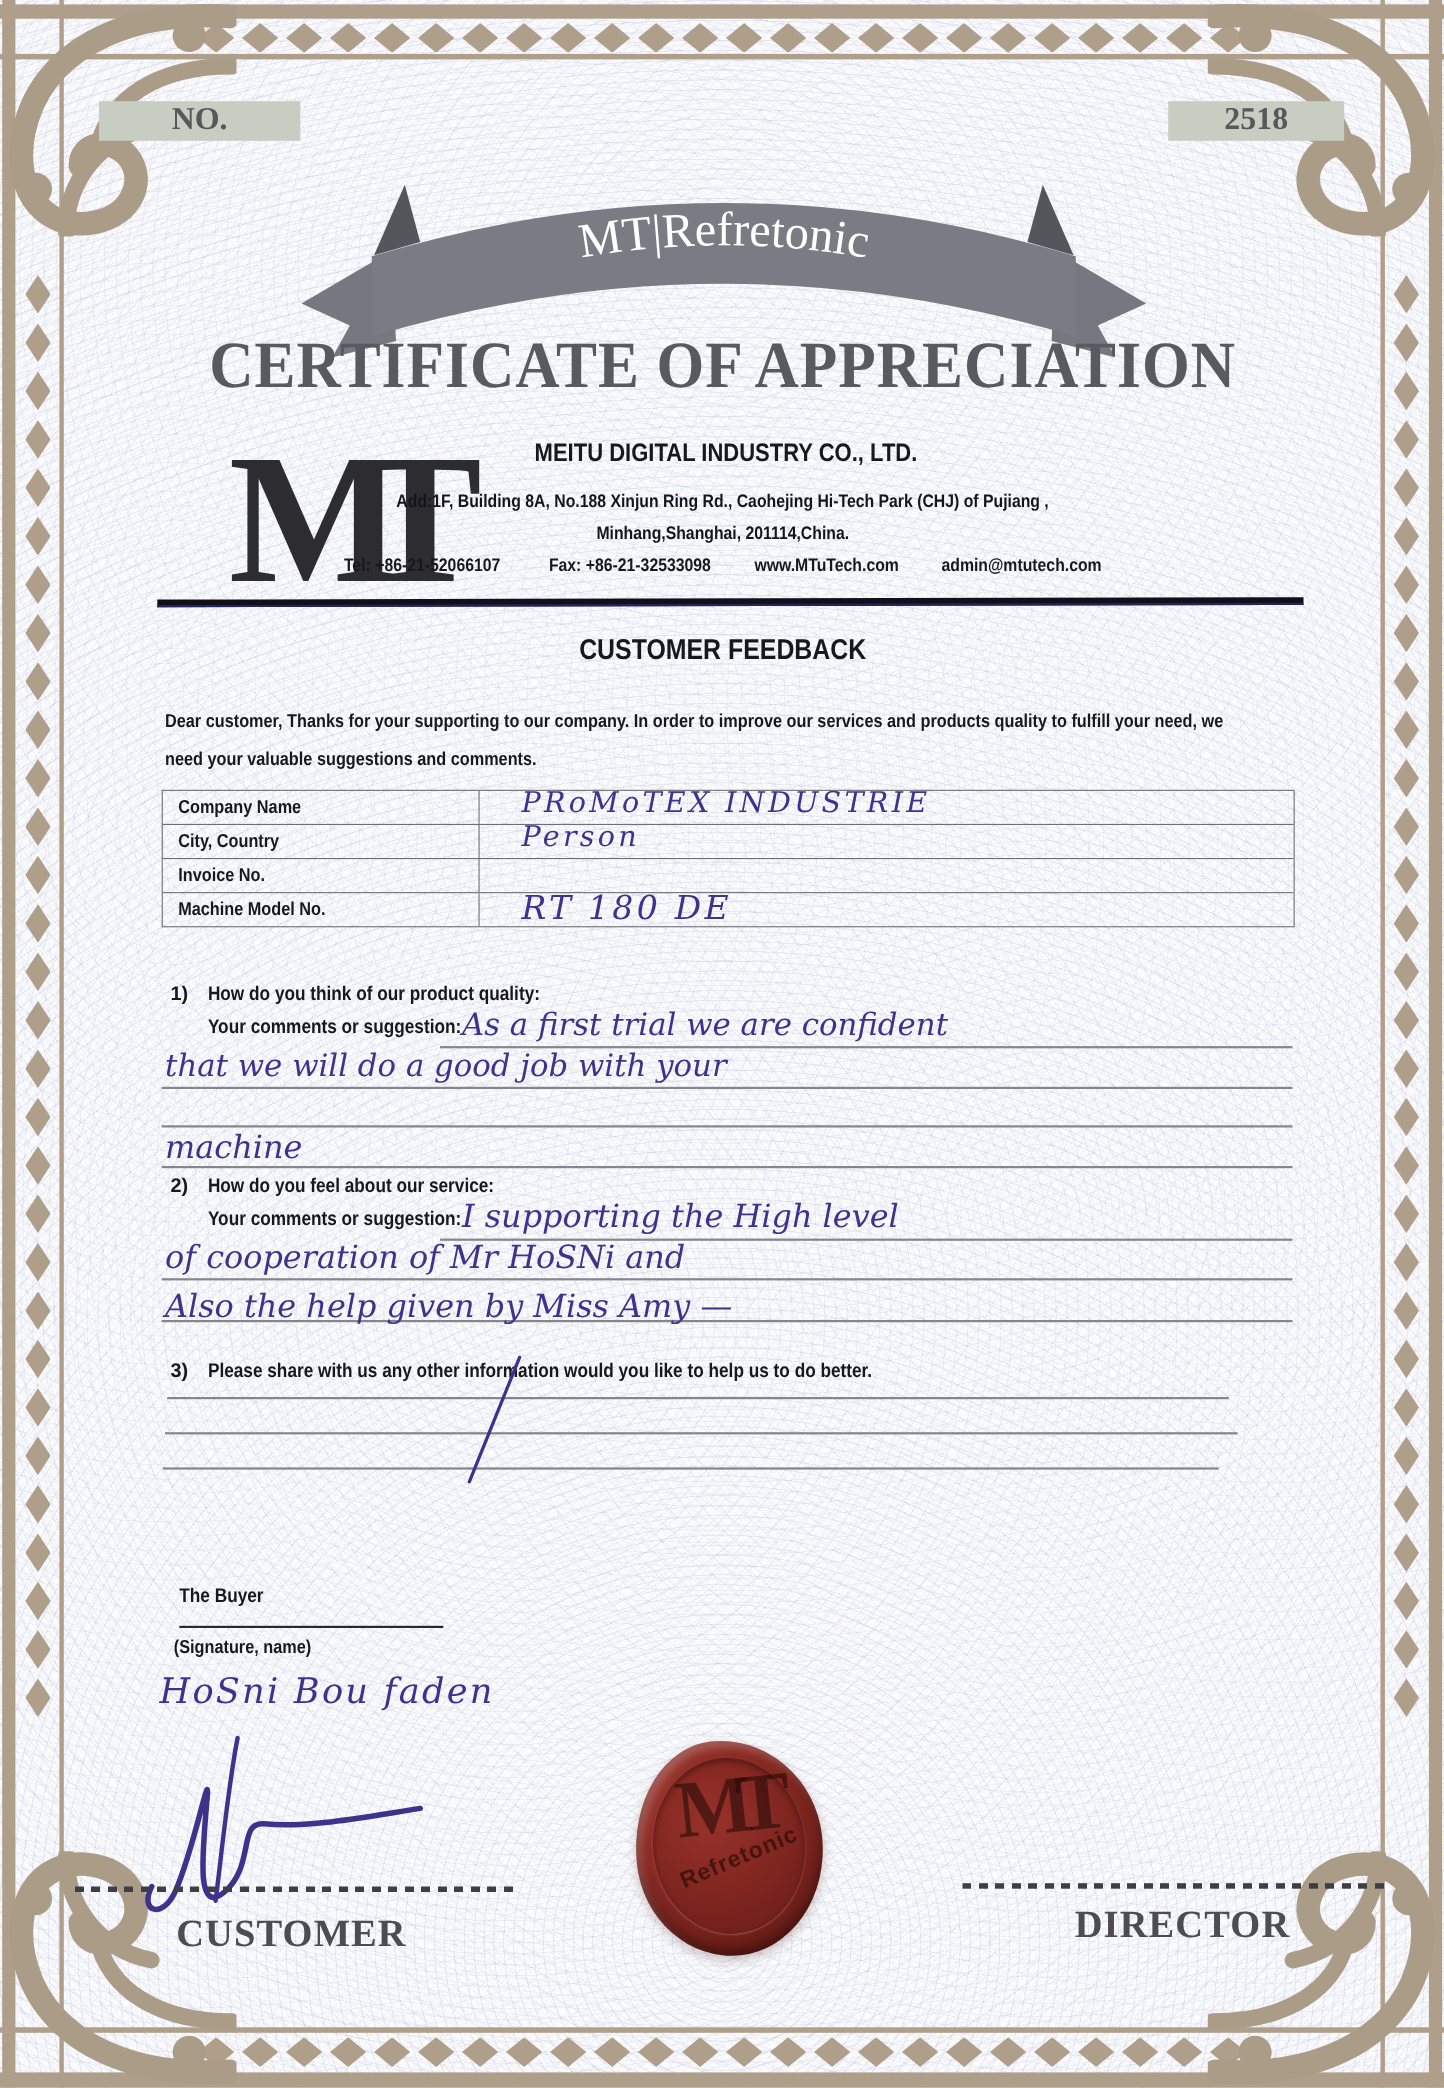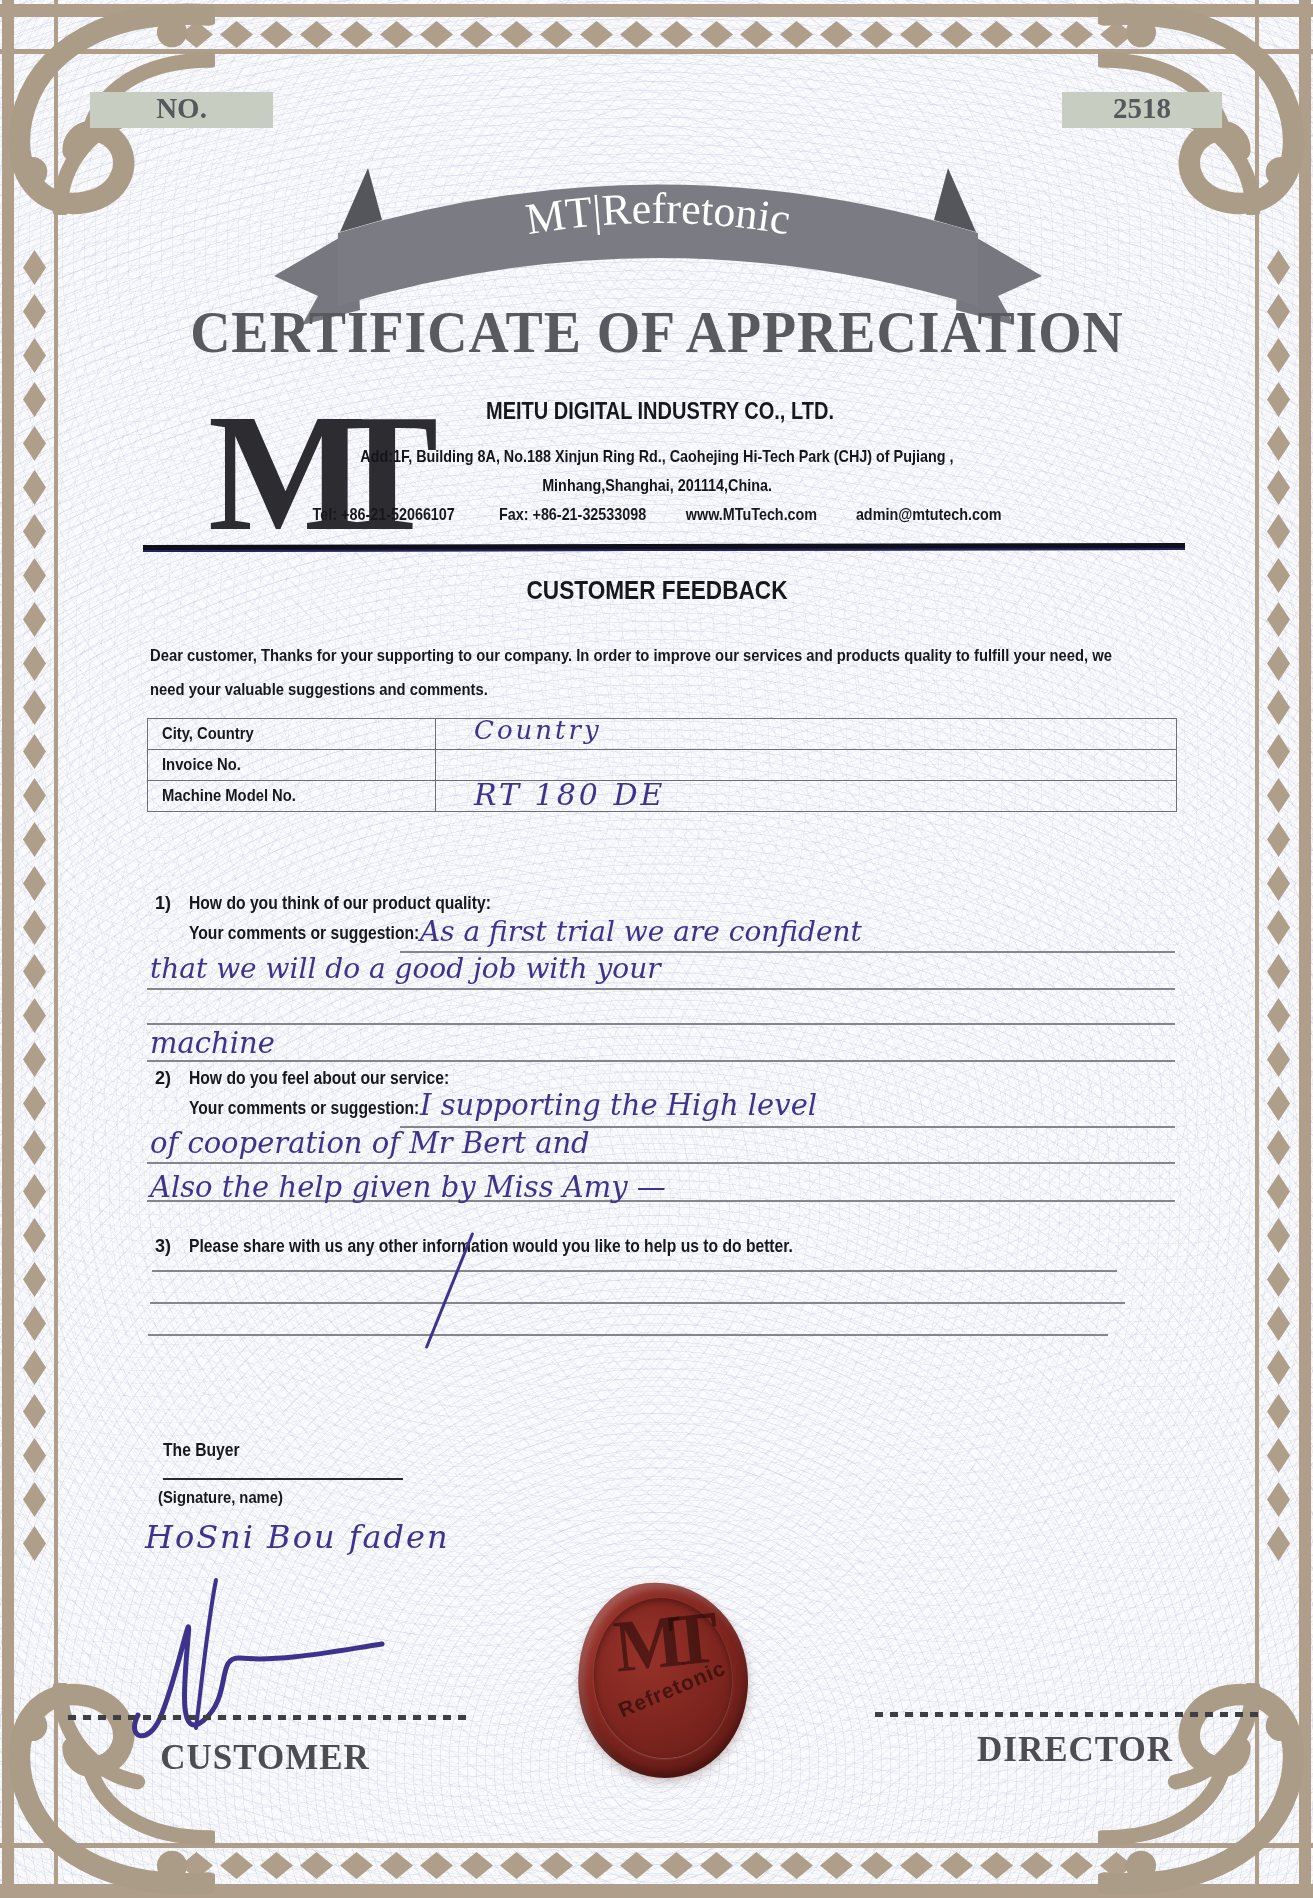--- a/index.html
+++ b/index.html
@@ -289,24 +289,32 @@
 
   <div class="abs sep"></div>
 
   <div class="abs cf"><span class="condc blk">CUSTOMER FEEDBACK</span></div>
   <div class="abs intro" style="top:646px;"><span class="cond blk" style="font-weight:600;">Dear customer, Thanks for your supporting to our company. In order to improve our services and products quality to fulfill your need, we</span></div>
   <div class="abs intro" style="top:680px;"><span class="cond blk" style="font-weight:600;">need your valuable suggestions and comments.</span></div>
 
   <div class="abs ftable">
     <div class="frow">
       <div class="fcell-l">
+          <span class="cond blk">Company Name</span>
+        </div>
+      <div class="fcell-r">
+          <span class="hand tval">PRoMoTEX  INDUSTRIE</span>
+        </div>
+    </div>
+    <div class="frow">
+      <div class="fcell-l">
           <span class="cond blk">City, Country</span>
         </div>
       <div class="fcell-r">
-          <span class="hand tval">Country</span>
+          <span class="hand tval">Person</span>
         </div>
     </div>
     <div class="frow">
       <div class="fcell-l">
           <span class="cond blk">Invoice No.</span>
         </div>
       <div class="fcell-r">
           <span class="hand tval"></span>
         </div>
     </div>
@@ -333,21 +341,21 @@
   <span class="hand ans" style="left:150px;top:1026px;font-size:29px;">machine</span>
 
   <div class="abs qhead" style="left:155px;top:1068px;">
     <span class="qnum blk">2)</span><span class="cond blk">How do you feel about our service:</span>
   </div>
   <div class="abs qhead" style="left:189px;top:1098px;"><span class="cond blk">Your comments or suggestion:</span></div>
   <div class="abs uline" style="left:400px;top:1126px;width:775px;"></div>
   <div class="abs uline" style="left:147px;top:1162px;width:1028px;"></div>
   <div class="abs uline" style="left:147px;top:1200px;width:1028px;"></div>
   <span class="hand ans" style="left:420px;top:1088px;font-size:29px;">I supporting the High level</span>
-  <span class="hand ans" style="left:150px;top:1126px;font-size:29px;">of cooperation of Mr Bert and</span>
+  <span class="hand ans" style="left:150px;top:1126px;font-size:29px;">of cooperation of Mr HoSNi and</span>
   <span class="hand ans" style="left:150px;top:1170px;font-size:29px;">Also the help given by Miss Amy —</span>
 
   <div class="abs qhead" style="left:155px;top:1236px;">
     <span class="qnum blk">3)</span><span class="cond blk">Please share with us any other information would you like to help us to do better.</span>
   </div>
   <div class="abs uline" style="left:152px;top:1270px;width:965px;"></div>
   <div class="abs uline" style="left:150px;top:1302px;width:975px;"></div>
   <div class="abs uline" style="left:148px;top:1334px;width:960px;"></div>
   <div class="slash" style="left:448px;top:1228px;height:125px;transform:rotate(22deg);"></div>
 

